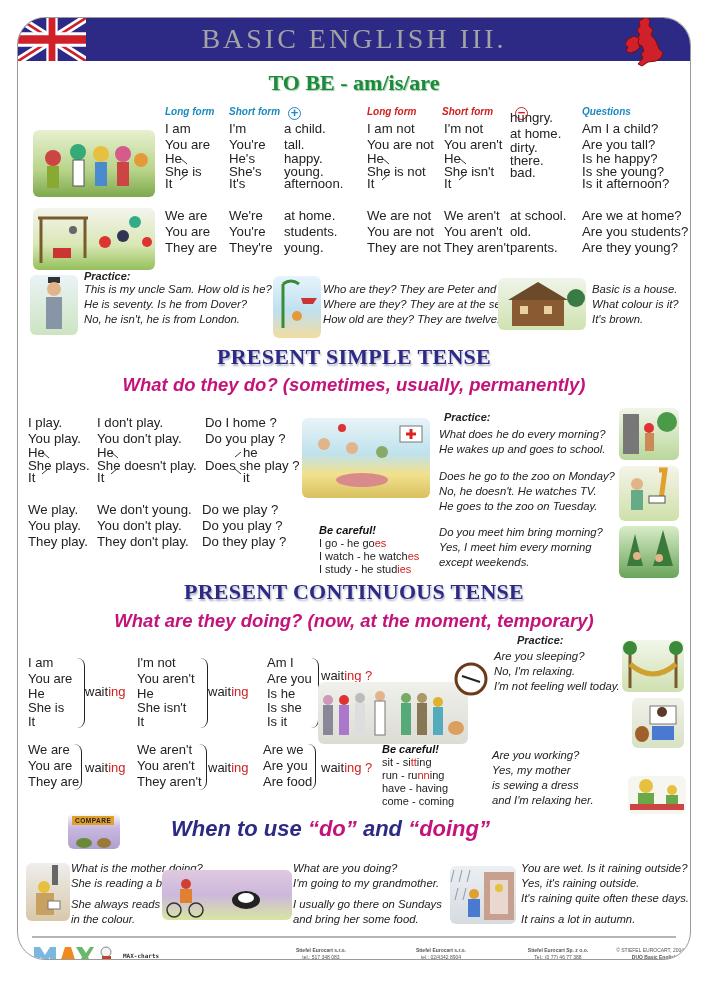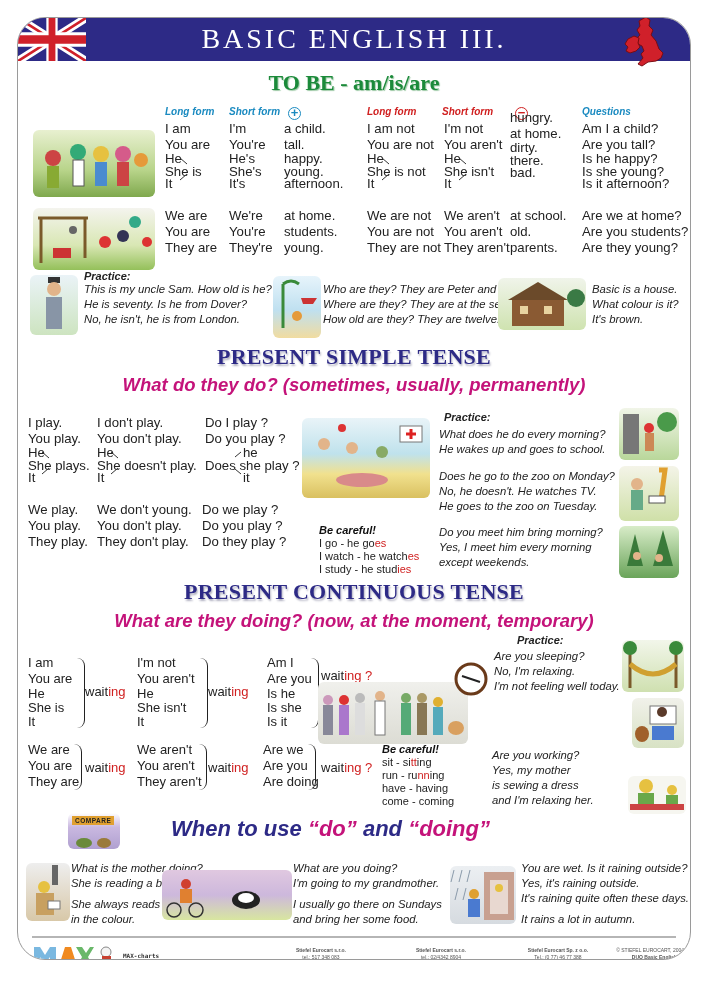--- a/index.html
+++ b/index.html
@@ -1,20 +1,20 @@
 <!DOCTYPE html>
 <html><head>
 <meta charset="utf-8">
 <style>
 *{box-sizing:border-box;margin:0;padding:0}
 html,body{width:708px;height:1000px;background:#fff;overflow:hidden}
 body{font-family:"Liberation Sans",sans-serif;color:#222;position:relative}
 .sheet{position:absolute;left:17px;top:17px;width:674px;height:943px;border:1.5px solid #9a9a9a;border-radius:28px;overflow:hidden;background:#fff}
 .banner{position:absolute;left:0;top:0;width:100%;height:43px;background:#2d2a86}
-.banner-title{position:absolute;left:0;right:0;top:5px;text-align:center;font-family:"Liberation Serif",serif;color:#ffffff;font-size:28px;letter-spacing:3px;font-weight:normal}
+.banner-title{position:absolute;left:0;right:0;top:5px;text-align:center;font-family:"Liberation Serif",serif;color:#a3a3a3;font-size:28px;letter-spacing:3px;font-weight:normal}
 .flag{position:absolute;left:0;top:0;width:68px;height:43px}
 .ukmap{position:absolute;left:600px;top:-5px;width:48px;height:60px}
 .abs{position:absolute}
 .green-title{font-family:"Liberation Serif",serif;font-weight:bold;color:#1b8a3a;font-size:22px;text-align:center;text-shadow:1px 1px 1px #9bc8a4}
 .navy-title{font-family:"Liberation Serif",serif;font-weight:bold;color:#2d2a86;font-size:22px;text-align:center;text-shadow:1px 2px 2px #b0b0c0;letter-spacing:0.3px}
 .mag-sub{font-style:italic;font-weight:bold;color:#c4137a;font-size:18.5px;text-align:center}
 .hdr{font-style:italic;font-weight:bold;font-size:10px}
 .hdr.blue{color:#1a8ac0}.hdr.red{color:#d02020}
 .col{font-size:13.2px;line-height:16px;color:#222;white-space:nowrap}
 .col .tight{line-height:12.5px}
@@ -234,21 +234,21 @@
     <div class="tight">It</div>
   </div>
   <div class="abs col" style="left:79px;top:397px">
     <div>I don't play.</div>
     <div>You don't play.</div>
     <div class="tight">He</div>
     <div class="tight">She doesn't play.</div>
     <div class="tight">It</div>
   </div>
   <div class="abs col" style="left:187px;top:397px">
-    <div>Do I play ?</div>
+    <div>Do I home ?</div>
     <div>Do you play ?</div>
     <div class="tight" style="padding-left:38px">he</div>
     <div class="tight">Does she play ?</div>
     <div class="tight" style="padding-left:38px">it</div>
   </div>
   <svg class="abs" style="left:22px;top:432px" width="14" height="28">
       <path d="M2,2 L9,8 M2,24 L9,18" stroke="#333" stroke-width="1"></path>
     </svg>
   <svg class="abs" style="left:91px;top:432px" width="14" height="28">
       <path d="M2,2 L9,8 M2,24 L9,18" stroke="#333" stroke-width="1"></path>
@@ -375,21 +375,21 @@
     <div>We aren't</div>
     <div>You aren't</div>
     <div>They aren't</div>
   </div>
   <div class="brace" style="left:181px;top:726px;height:46px"></div>
   <div class="abs ptxt" style="left:190px;top:742px"><span>wait</span><span class="ing">ing</span></div>
 
   <div class="abs ptxt" style="left:245px;top:724px">
     <div>Are we</div>
     <div>Are you</div>
-    <div>Are doing</div>
+    <div>Are food</div>
   </div>
   <div class="brace" style="left:290px;top:726px;height:46px"></div>
   <div class="abs ptxt" style="left:303px;top:742px"><span>wait</span><span class="ing">ing</span><span class="ing"> ?</span></div>
 
   <div class="ill" style="left:300px;top:664px;width:150px;height:62px;background:linear-gradient(180deg,#f0f0ec,#dcdcd4)">
     <svg width="150" height="62" viewBox="0 0 150 62">
         <circle cx="10" cy="18" r="5" fill="#c9b"></circle>
         <rect x="5" y="23" width="10" height="30" fill="#889"></rect>
         <circle cx="26" cy="18" r="5" fill="#d33"></circle>
         <rect x="21" y="23" width="10" height="30" fill="#a7c"></rect>

